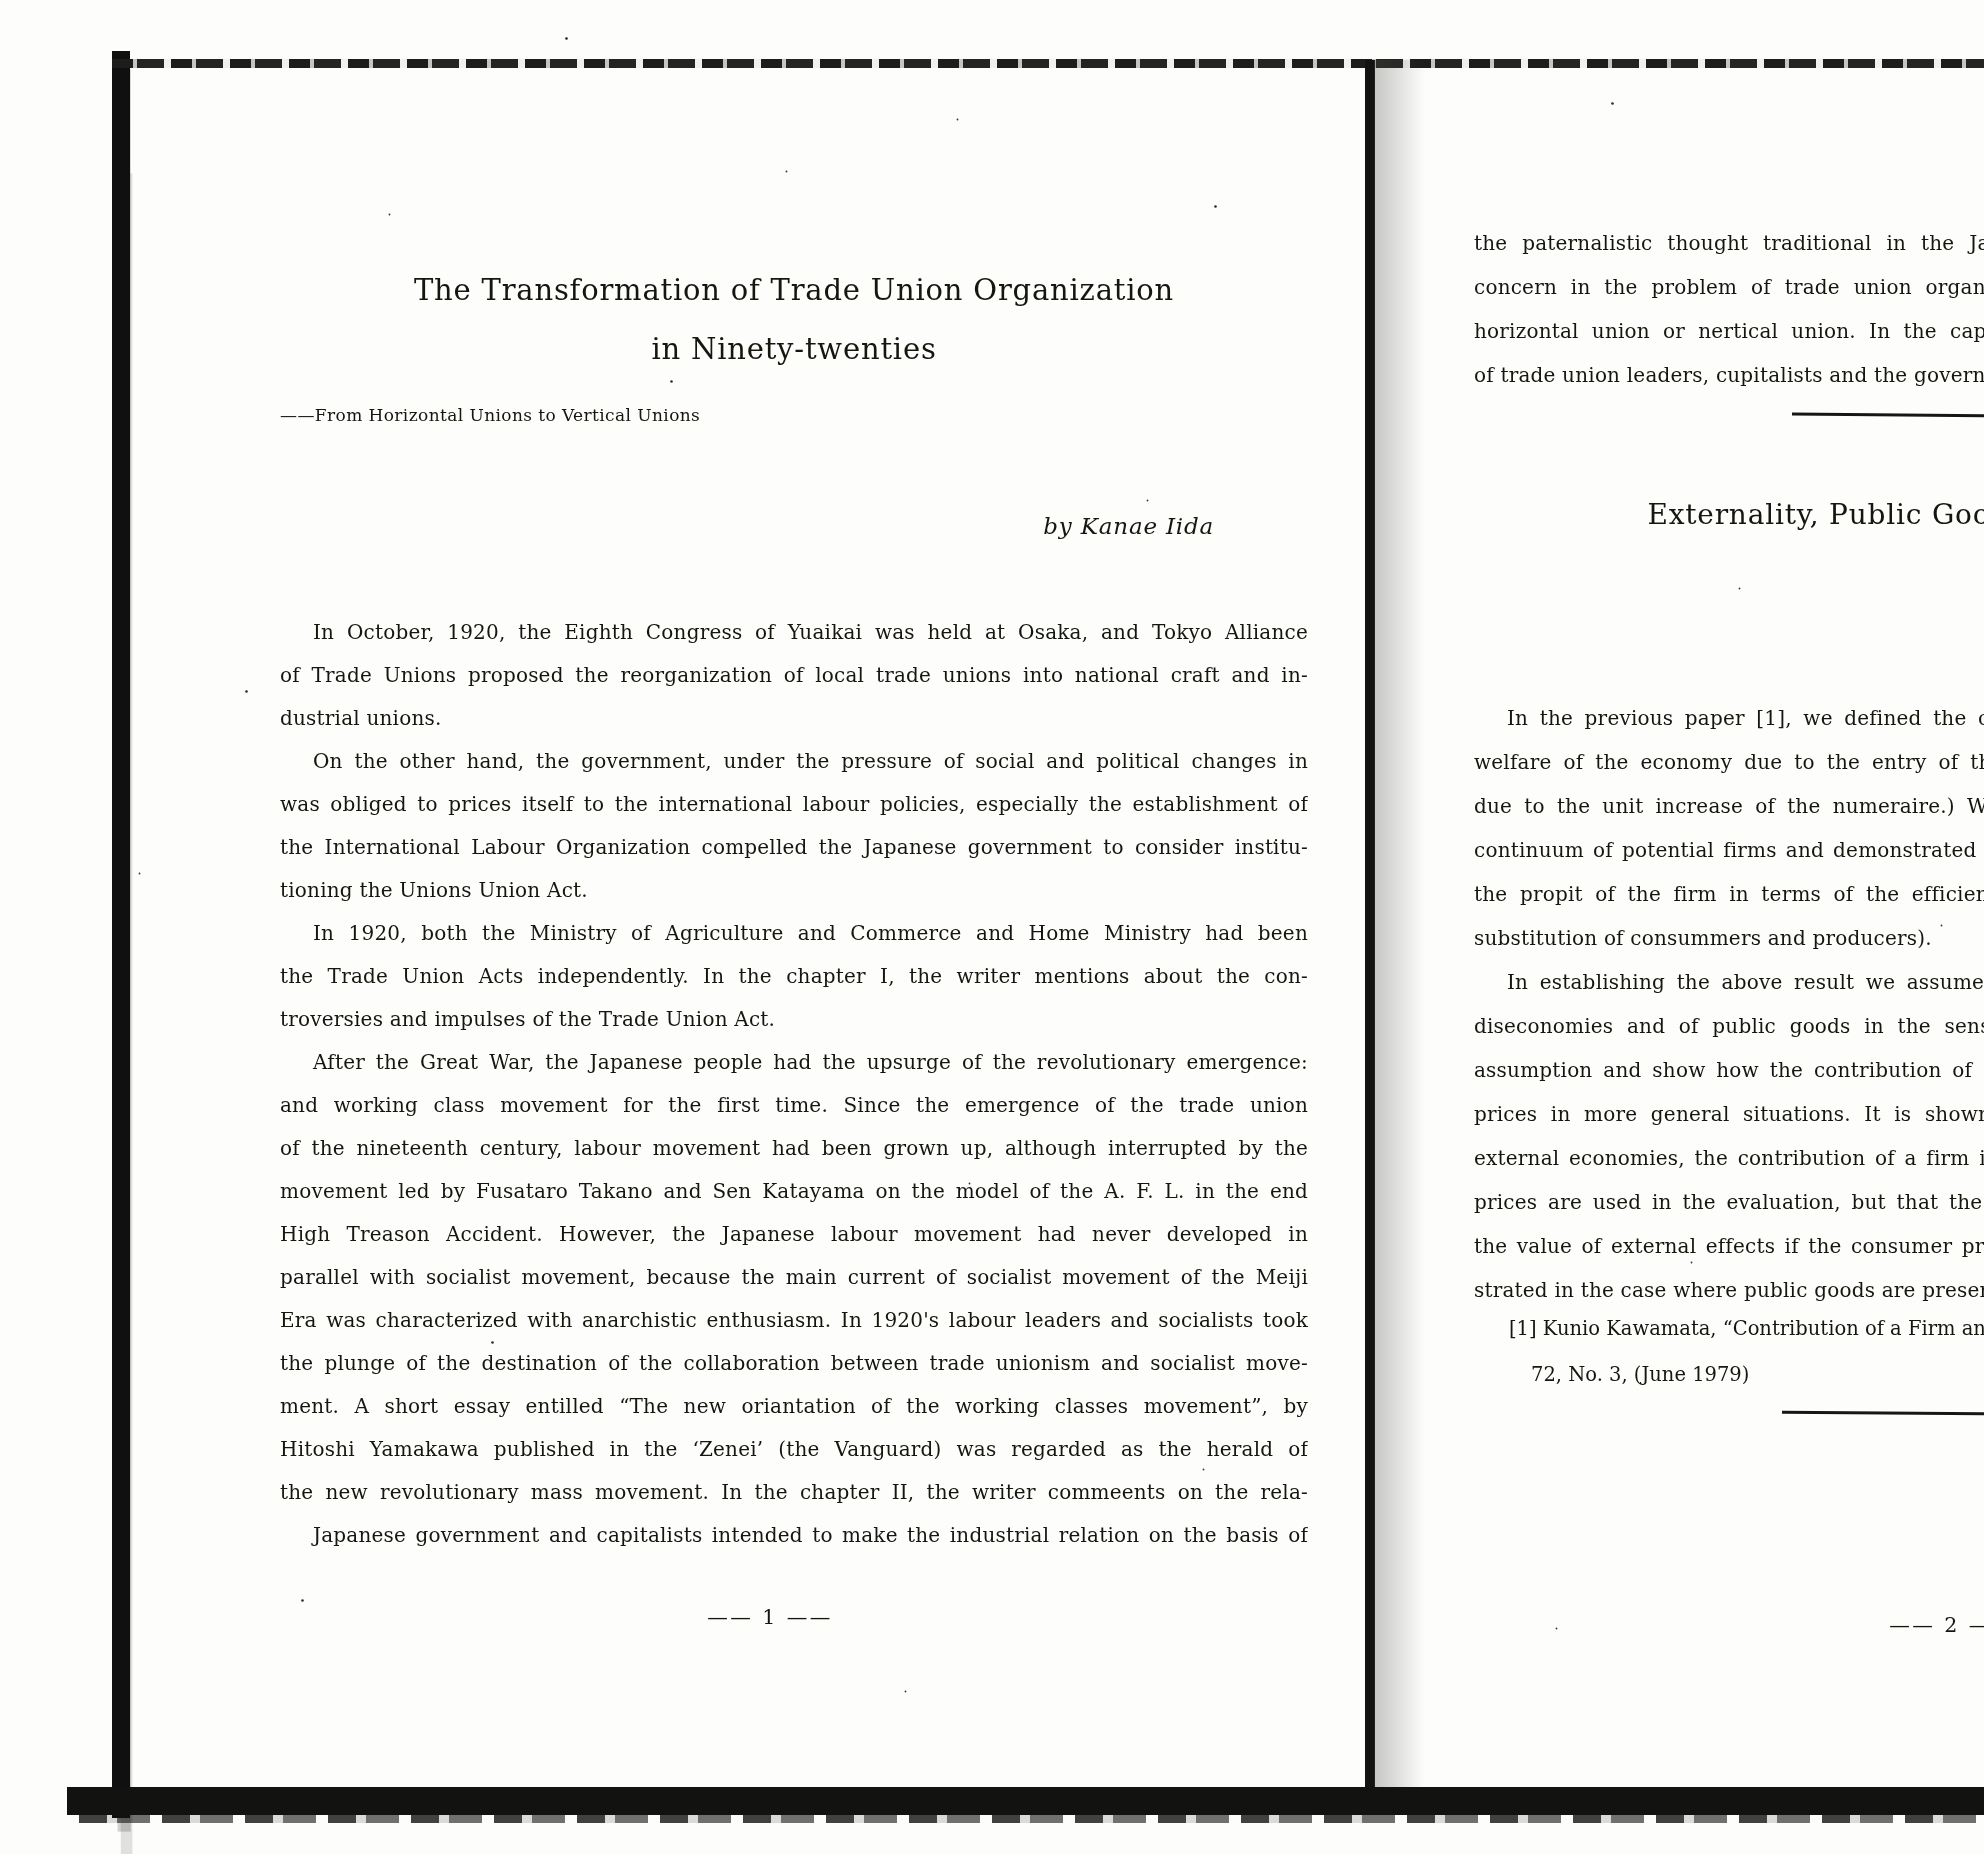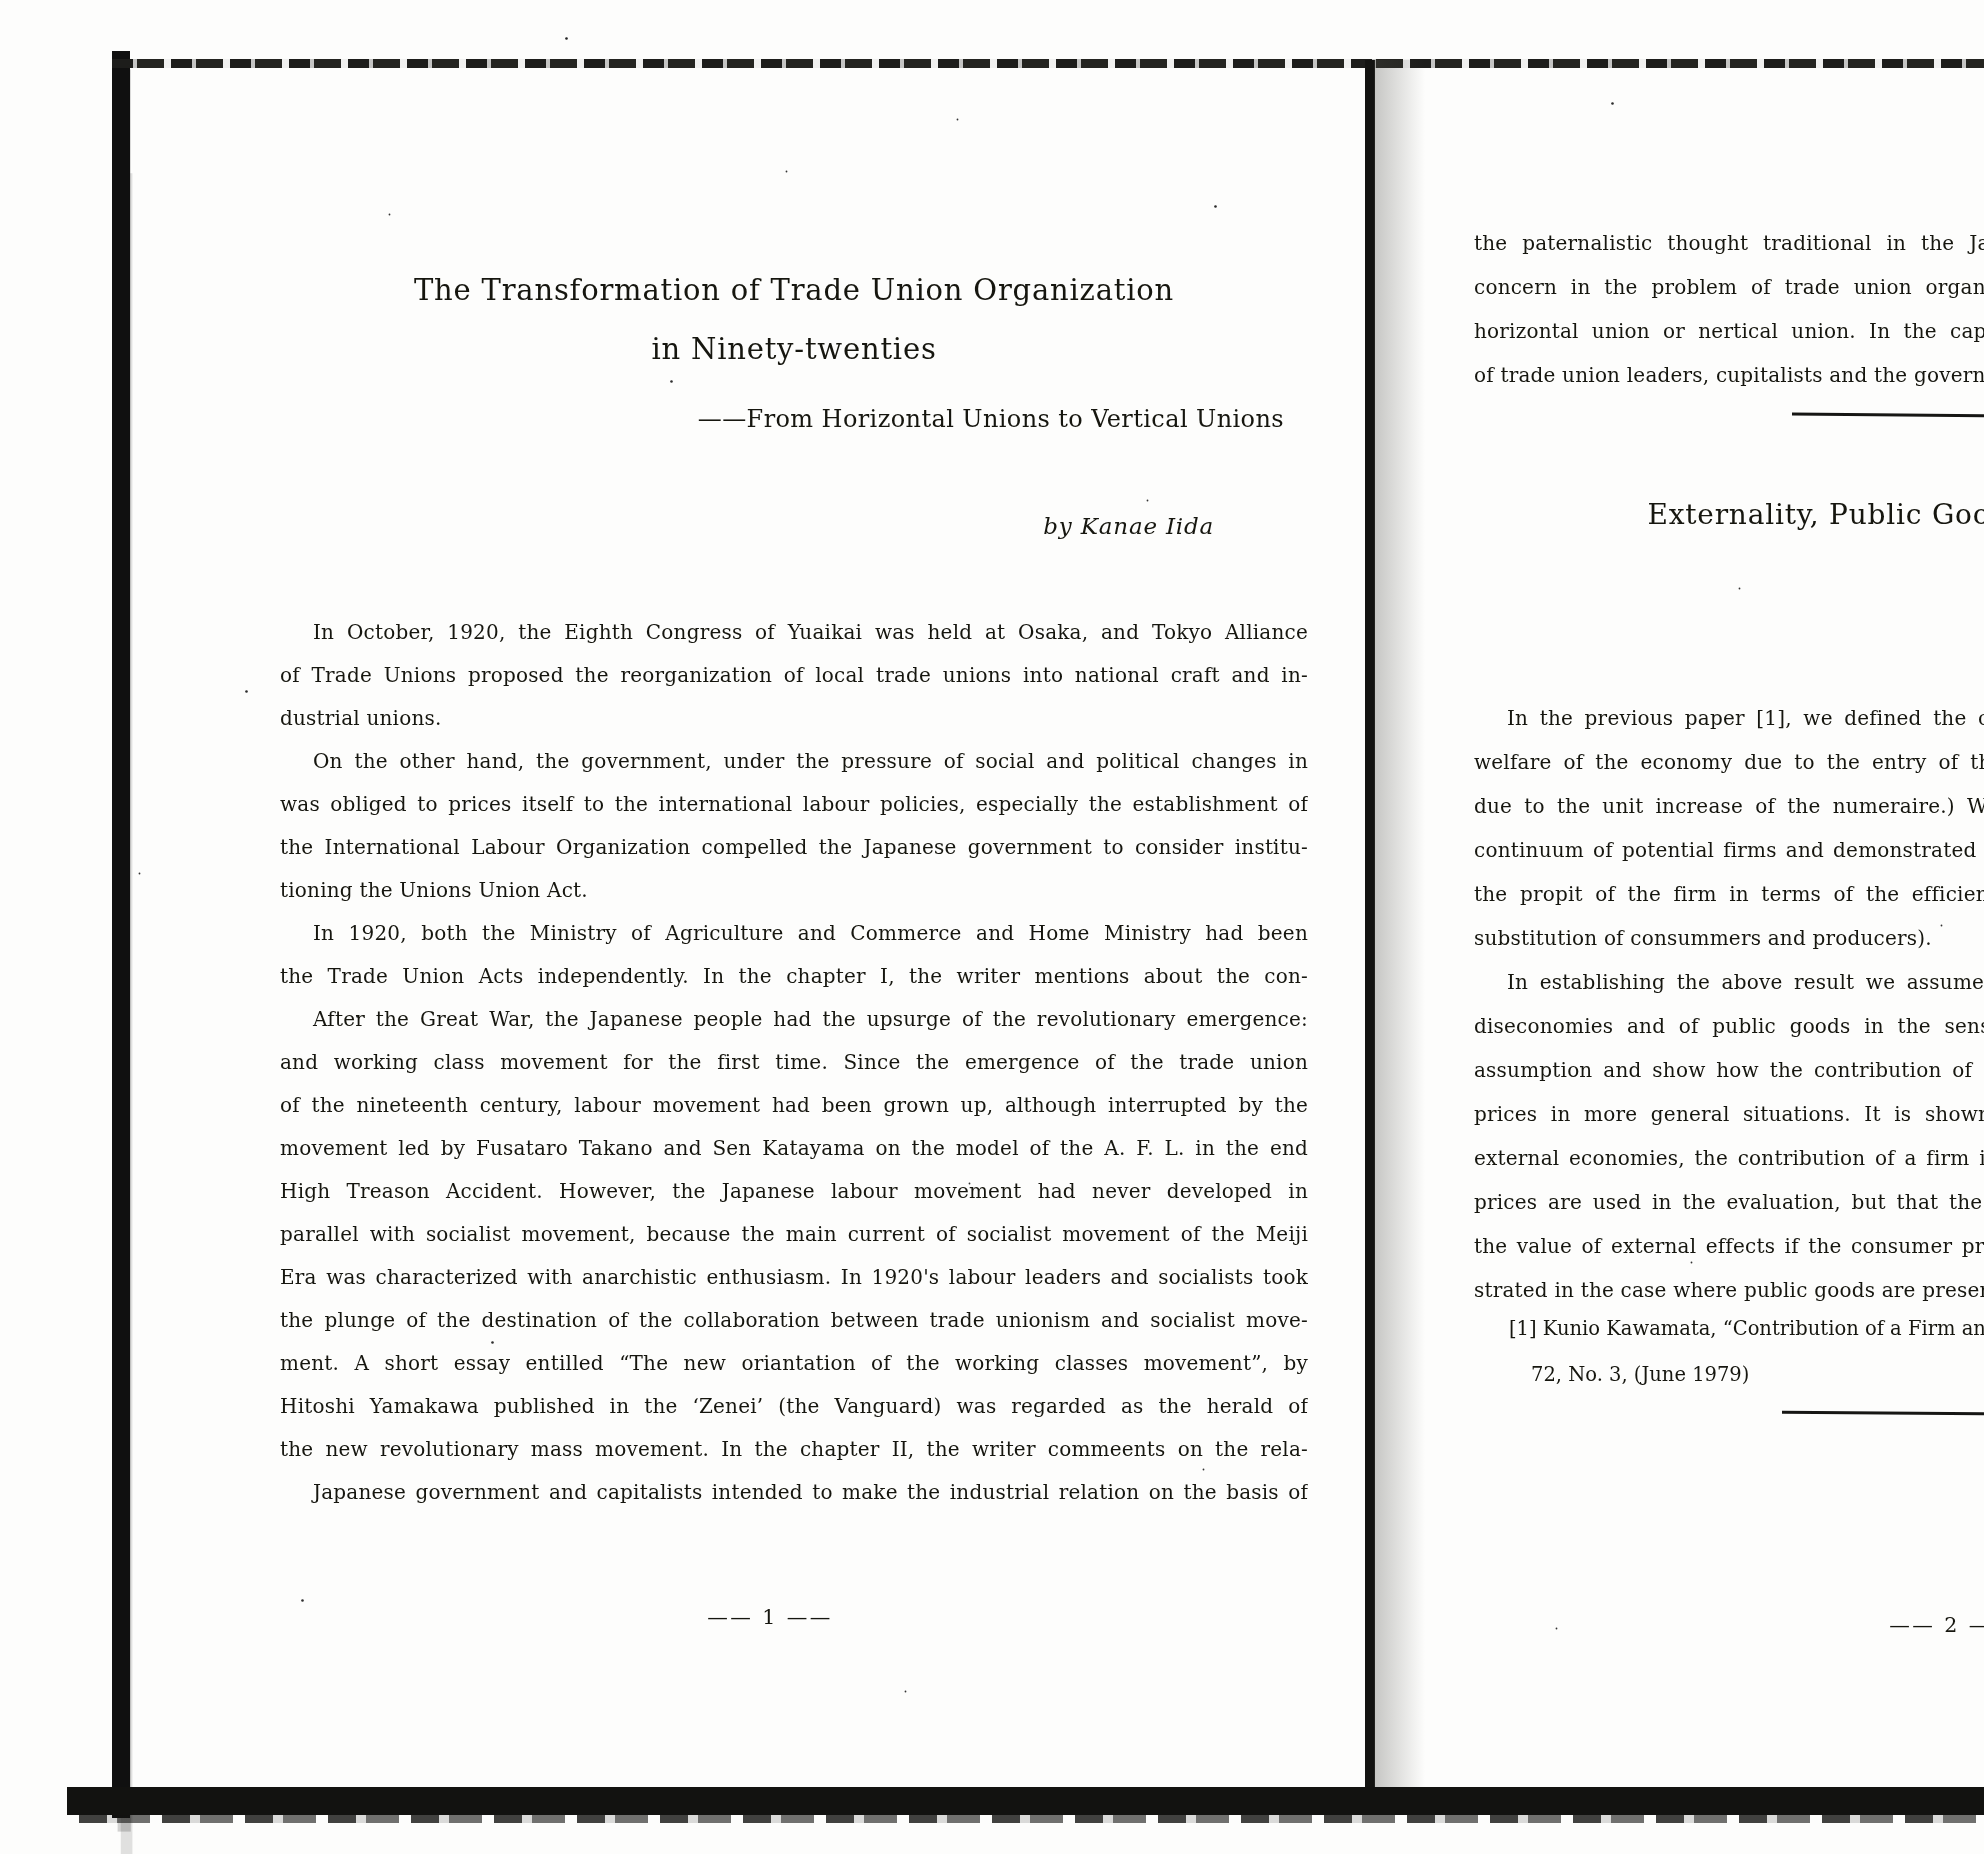--- a/index.html
+++ b/index.html
@@ -36,22 +36,22 @@
       2207px 1683px 0 0.8px #303030, 1556px 1628px 0 0.4px #333, 786px 171px 0 0.4px #333,
       139px 873px 0 0.4px #333, 2565px 278px 0 0.4px #333, 2112px 60px 0 0.4px #333;}
   
   .page{position:absolute;top:0;height:100%;}
   #page-left{left:280px;width:1028px;}
   #page-right{left:1474px;width:1016px;}
   .article-title{position:absolute;left:0;right:0;text-align:center;
     font-size:29px;letter-spacing:0.8px;white-space:nowrap;}
   #left-title-line1{top:273px;}
   #left-title-line2{top:332px;}
-  #left-subtitle{position:absolute;left:0;right:24px;top:405px;text-align:right;
-    font-size:24px;letter-spacing:0.4px;white-space:nowrap;}
+  #left-subtitle{position:absolute;left:0;right:24px;top:405px;text-align:left;
+    font-size:17px;letter-spacing:0.4px;white-space:nowrap;}
   .byline{position:absolute;font-style:italic;font-size:23px;letter-spacing:0.8px;
     text-align:right;white-space:nowrap;}
   #left-byline{top:513px;left:0;right:94px;}
   #right-byline{top:604px;left:0;right:89px;}
   .body-text{position:absolute;left:0;right:0;}
   #left-body{top:611px;}
   #right-cont-body{top:221px;}
   #right-body{top:696px;}
   .line{height:43px;line-height:43px;font-size:20px;overflow:hidden;
     text-align:left;letter-spacing:0.2px;}
@@ -92,20 +92,21 @@
     <div class="body-text" id="left-body">
         <div class="line j ind">In October, 1920, the Eighth Congress of Yuaikai was held at Osaka, and Tokyo Alliance</div>
         <div class="line j">of Trade Unions proposed the reorganization of local trade unions into national craft and in-</div>
         <div class="line">dustrial unions.</div>
         <div class="line j ind">On the other hand, the government, under the pressure of social and political changes in Europe,</div>
         <div class="line j">was obliged to prices itself to the international labour policies, especially the establishment of</div>
         <div class="line j">the International Labour Organization compelled the Japanese government to consider institu-</div>
         <div class="line">tioning the Unions Union Act.</div>
         <div class="line j ind">In 1920, both the Ministry of Agriculture and Commerce and Home Ministry had been preparing</div>
         <div class="line j">the Trade Union Acts independently. In the chapter I, the writer mentions about the con-</div>
+        <div class="line">troversies and impulses of the Trade Union Act.</div>
         <div class="line j ind">After the Great War, the Japanese people had the upsurge of the revolutionary emergence:</div>
         <div class="line j">and working class movement for the first time. Since the emergence of the trade union</div>
         <div class="line j">of the nineteenth century, labour movement had been grown up, although interrupted by the</div>
         <div class="line j">movement led by Fusataro Takano and Sen Katayama on the model of the A. F. L. in the end</div>
         <div class="line j">High Treason Accident. However, the Japanese labour movement had never developed in</div>
         <div class="line j">parallel with socialist movement, because the main current of socialist movement of the Meiji</div>
         <div class="line j">Era was characterized with anarchistic enthusiasm. In 1920's labour leaders and socialists took</div>
         <div class="line j">the plunge of the destination of the collaboration between trade unionism and socialist move-</div>
         <div class="line j">ment. A short essay entilled “The new oriantation of the working classes movement”, by</div>
         <div class="line j">Hitoshi Yamakawa published in the ‘Zenei’ (the Vanguard) was regarded as the herald of</div>

